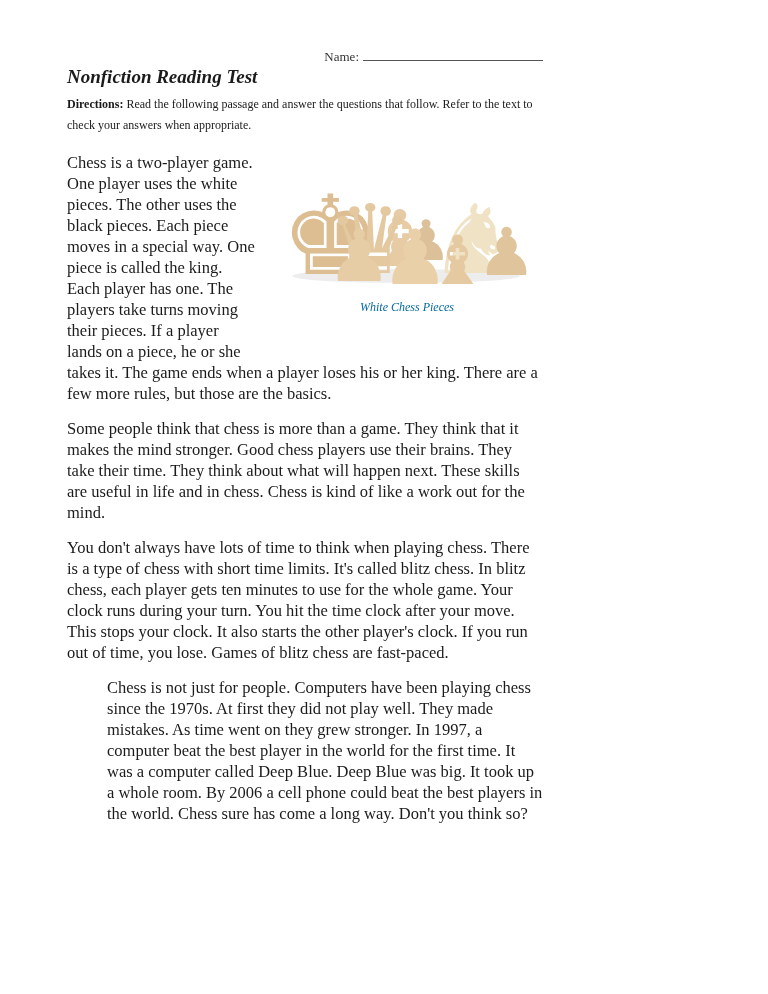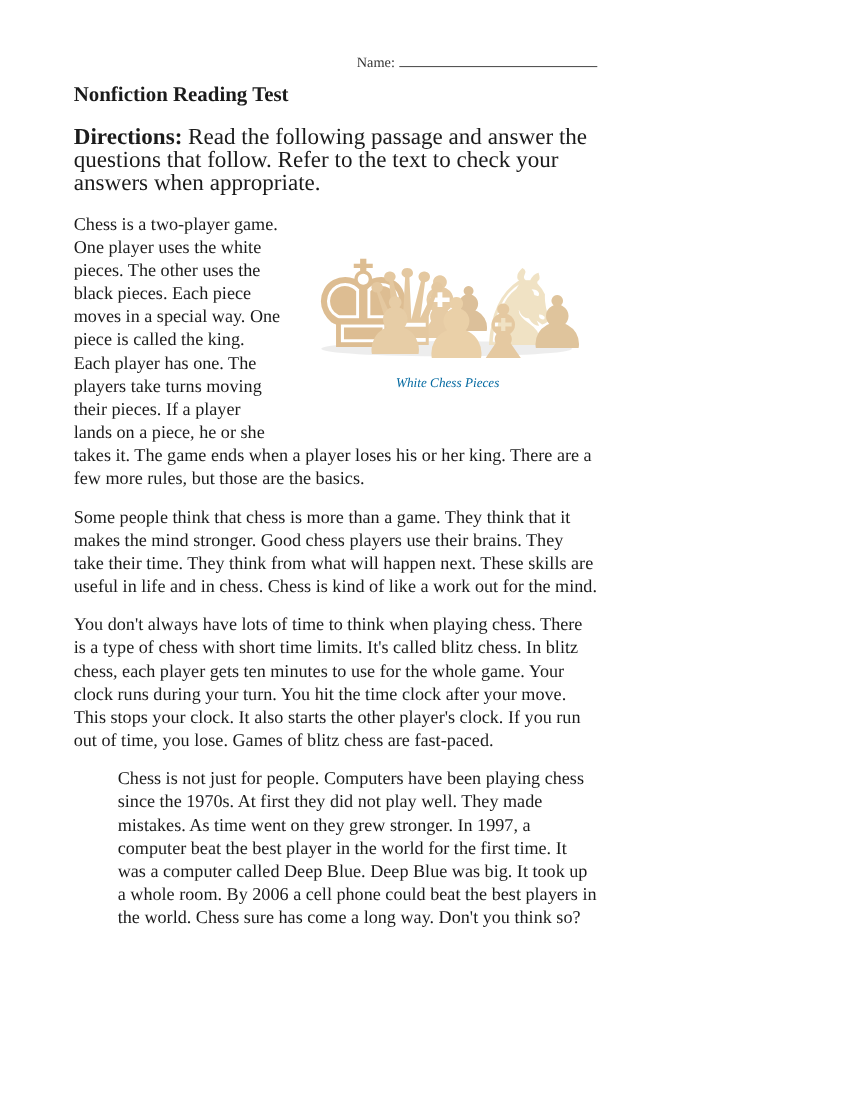--- a/index.html
+++ b/index.html
@@ -30,29 +30,29 @@
   }
   .name-blank {
     display: inline-block;
     width: 180px;
     border-bottom: 1px solid #555555;
     height: 13px;
     margin-left: 4px;
   }
   
   .title-block {
-    margin-top: 10px;
     font-weight: bold;
     font-size: 19px;
     line-height: 23px;
+    font-style: italic;
   }
   
   .directions {
-    margin: 16px 0 0 0;
-    font-size: 21px;
+    margin: 6px 0 0 0;
+    font-size: 12px;
     line-height: 21px;
   }
   .directions .dlabel { font-weight: bold; }
   
   .passage {
     margin-top: 16px;
     font-size: 16.5px;
     line-height: 21px;
   }
   .passage p {
@@ -108,20 +108,20 @@
           <text class="chess-glyph" x="-244" y="119" font-size="96" fill="#f0e2c4" transform="scale(-1,1)">♞</text>
           <text class="chess-glyph" x="206" y="121" font-size="66" fill="#dfc49c">♟</text>
           <text class="chess-glyph" x="56" y="127" font-size="72" fill="#e7cda6">♟</text>
           <text class="chess-glyph" x="110" y="130" font-size="76" fill="#ead0a8">♟</text>
           <text class="chess-glyph" x="156" y="130" font-size="68" fill="#e5c9a1">♝</text>
         </svg>
         <figcaption>White Chess Pieces</figcaption>
       </figure>
 
       <p>Chess is a two-player game. One player uses the white pieces. The other uses the black pieces. Each piece moves in a special way. One piece is called the king. Each player has one. The players take turns moving their pieces. If a player lands on a piece, he or she takes it. The game ends when a player loses his or her king. There are a few more rules, but those are the basics.</p>
-      <p>Some people think that chess is more than a game. They think that it makes the mind stronger. Good chess players use their brains. They take their time. They think from what will happen next. These skills are useful in life and in chess. Chess is kind of like a work out for the mind.</p>
+      <p>Some people think that chess is more than a game. They think that it makes the mind stronger. Good chess players use their brains. They take their time. They think about what will happen next. These skills are useful in life and in chess. Chess is kind of like a work out for the mind.</p>
       <p>You don't always have lots of time to think when playing chess. There is a type of chess with short time limits. It's called blitz chess. In blitz chess, each player gets ten minutes to use for the whole game. Your clock runs during your turn. You hit the time clock after your move. This stops your clock. It also starts the other player's clock. If you run out of time, you lose. Games of blitz chess are fast-paced.</p>
       <p>Chess is not just for people. Computers have been playing chess since the 1970s. At first they did not play well. They made mistakes. As time went on they grew stronger. In 1997, a computer beat the best player in the world for the first time. It was a computer called Deep Blue. Deep Blue was big. It took up a whole room. By 2006 a cell phone could beat the best players in the world. Chess sure has come a long way. Don't you think so?</p>
 
     </div>
 
   </div>
 </div>
 
 </body></html>

